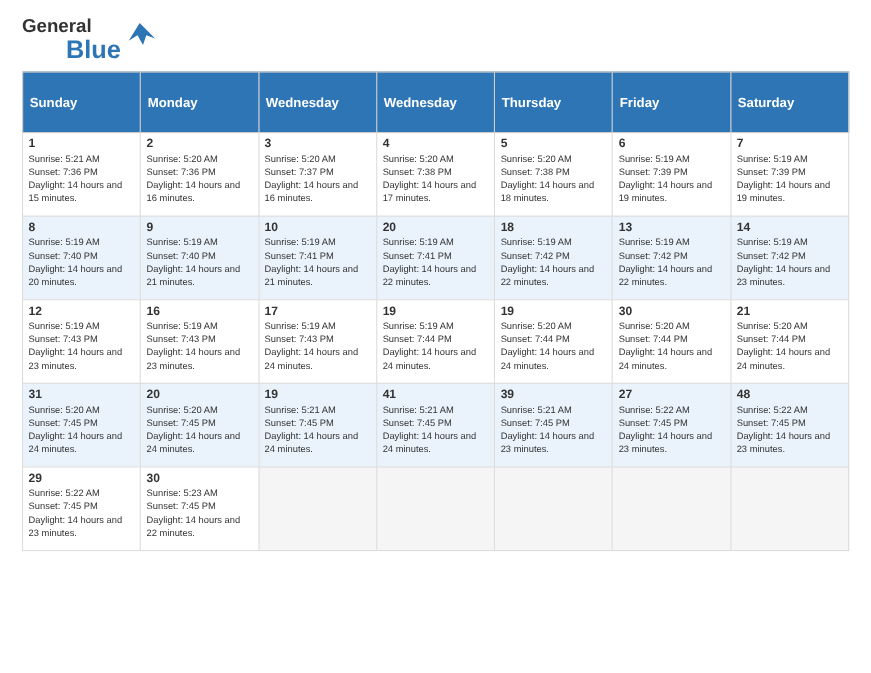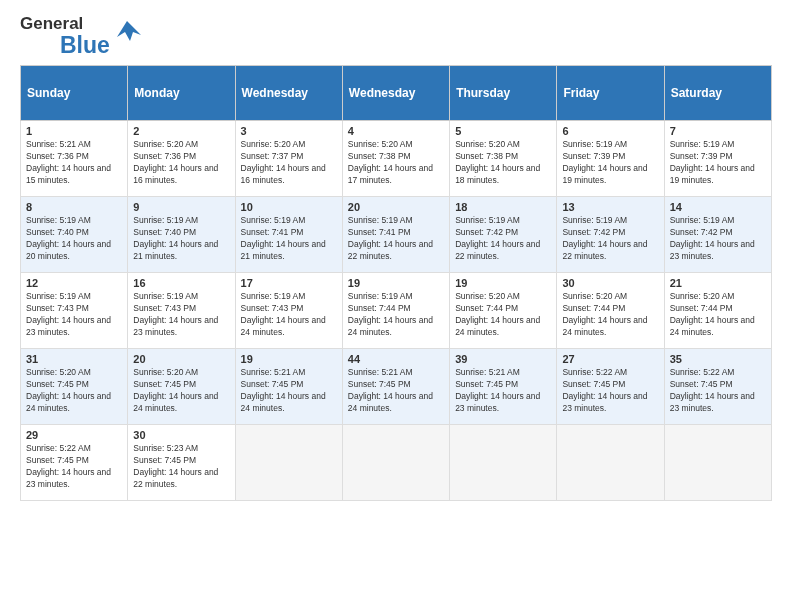--- a/index.html
+++ b/index.html
@@ -308,21 +308,21 @@
       </td>
           <td>
         <span class="day-num">19</span>
         <div class="day-info">
           Sunrise: 5:21 AM<br>
           Sunset: 7:45 PM<br>
           Daylight: 14 hours and 24 minutes.
         </div>
       </td>
           <td>
-        <span class="day-num">44</span>
+        <span class="day-num">41</span>
         <div class="day-info">
           Sunrise: 5:21 AM<br>
           Sunset: 7:45 PM<br>
           Daylight: 14 hours and 24 minutes.
         </div>
       </td>
           <td>
         <span class="day-num">39</span>
         <div class="day-info">
           Sunrise: 5:21 AM<br>
@@ -332,21 +332,21 @@
       </td>
           <td>
         <span class="day-num">27</span>
         <div class="day-info">
           Sunrise: 5:22 AM<br>
           Sunset: 7:45 PM<br>
           Daylight: 14 hours and 23 minutes.
         </div>
       </td>
           <td>
-        <span class="day-num">35</span>
+        <span class="day-num">48</span>
         <div class="day-info">
           Sunrise: 5:22 AM<br>
           Sunset: 7:45 PM<br>
           Daylight: 14 hours and 23 minutes.
         </div>
       </td>
         </tr>
         <tr>
           <td>
         <span class="day-num">29</span>

